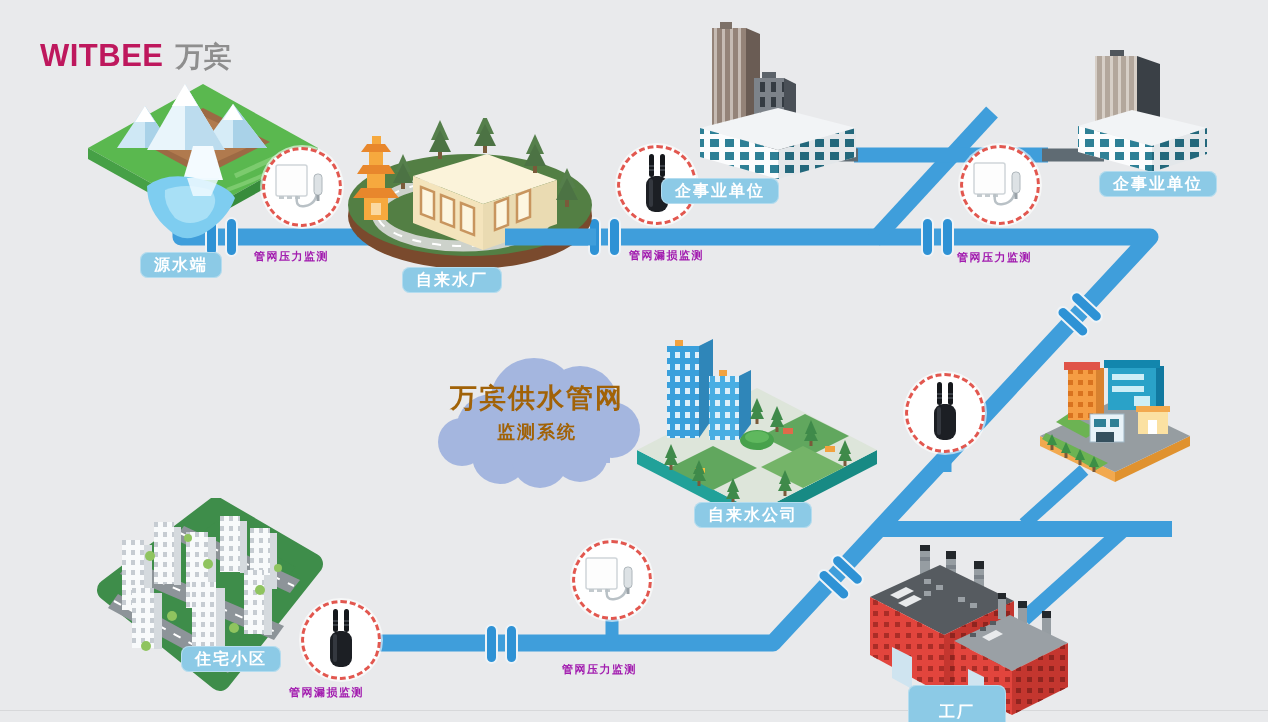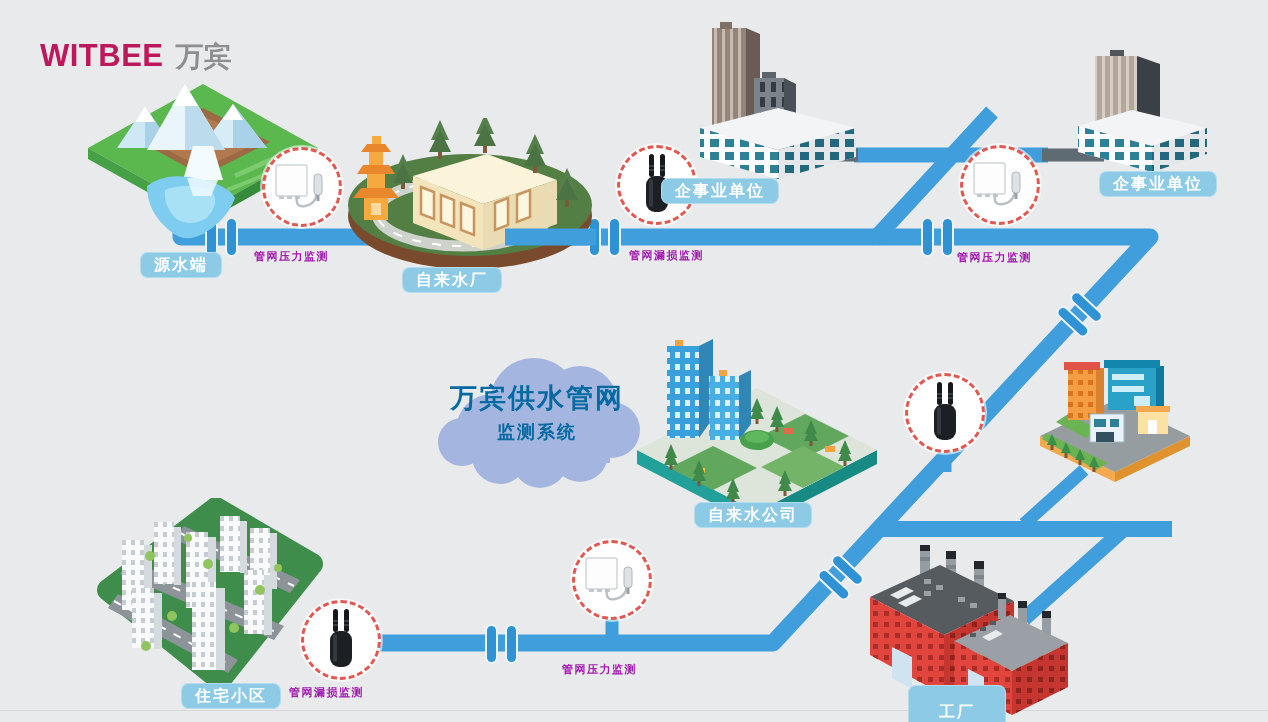--- a/index.html
+++ b/index.html
@@ -22,21 +22,21 @@
           border:3px dashed #e2574f;box-sizing:border-box;box-shadow:0 0 0 2px rgba(255,255,255,.6);}
   .sensor svg{position:absolute;left:0;top:0;}
 
   
   .pill{z-index:4;background:#8ccae6;color:#ffffff;font-size:16px;font-weight:600;
         padding:2px 14px;border-radius:8px;letter-spacing:2px;line-height:1.35;
         box-shadow:inset 0 0 0 1px rgba(255,255,255,.35);white-space:nowrap;}
   .mon{z-index:4;color:#a21caf;font-size:11px;font-weight:700;letter-spacing:1.5px;white-space:nowrap;}
 
   
-  .cloud-text{z-index:3;color:#0369a1;font-weight:700;text-align:center;letter-spacing:2px;}
+  .cloud-text{z-index:3;color:#a16207;font-weight:700;text-align:center;letter-spacing:2px;}
   .cloud-text .l1{font-size:27px;}
   .cloud-text .l2{font-size:18px;margin-top:4px;}
 
   .floorline{left:0;top:710px;width:1268px;height:1px;background:#d7d8da;z-index:0;}
 </style>
 </head>
 <body>
 
 <div class="canvas">
 
@@ -553,21 +553,21 @@
       <rect x="49" y="24" width="8" height="21" rx="3.5" fill="#dde2e5" stroke="#aeb6bb" stroke-width="1"></rect>
       <rect x="51.5" y="45" width="3" height="6" fill="#9aa2a8"></rect>
     </svg>
   </div>
 
   <div class="abs pill" style="left:140px;top:252px">源水端</div>
   <div class="abs pill" style="left:402px;top:267px">自来水厂</div>
   <div class="abs pill" style="left:661px;top:178px">企事业单位</div>
   <div class="abs pill" style="left:1099px;top:171px">企事业单位</div>
   <div class="abs pill" style="left:694px;top:502px">自来水公司</div>
-  <div class="abs pill" style="left:181px;top:683px">住宅小区</div>
+  <div class="abs pill" style="left:181px;top:646px">住宅小区</div>
   <div class="abs pill" style="left:908px;top:685px;padding:16px 31px">工厂</div>
 
   <div class="abs mon" style="left:254px;top:249px">管网压力监测</div>
   <div class="abs mon" style="left:629px;top:248px">管网漏损监测</div>
   <div class="abs mon" style="left:957px;top:250px">管网压力监测</div>
   <div class="abs mon" style="left:562px;top:662px">管网压力监测</div>
   <div class="abs mon" style="left:289px;top:685px">管网漏损监测</div>
 
   <div class="abs logo">
     <span class="en">WITBEE</span><span class="cn">万宾</span>

